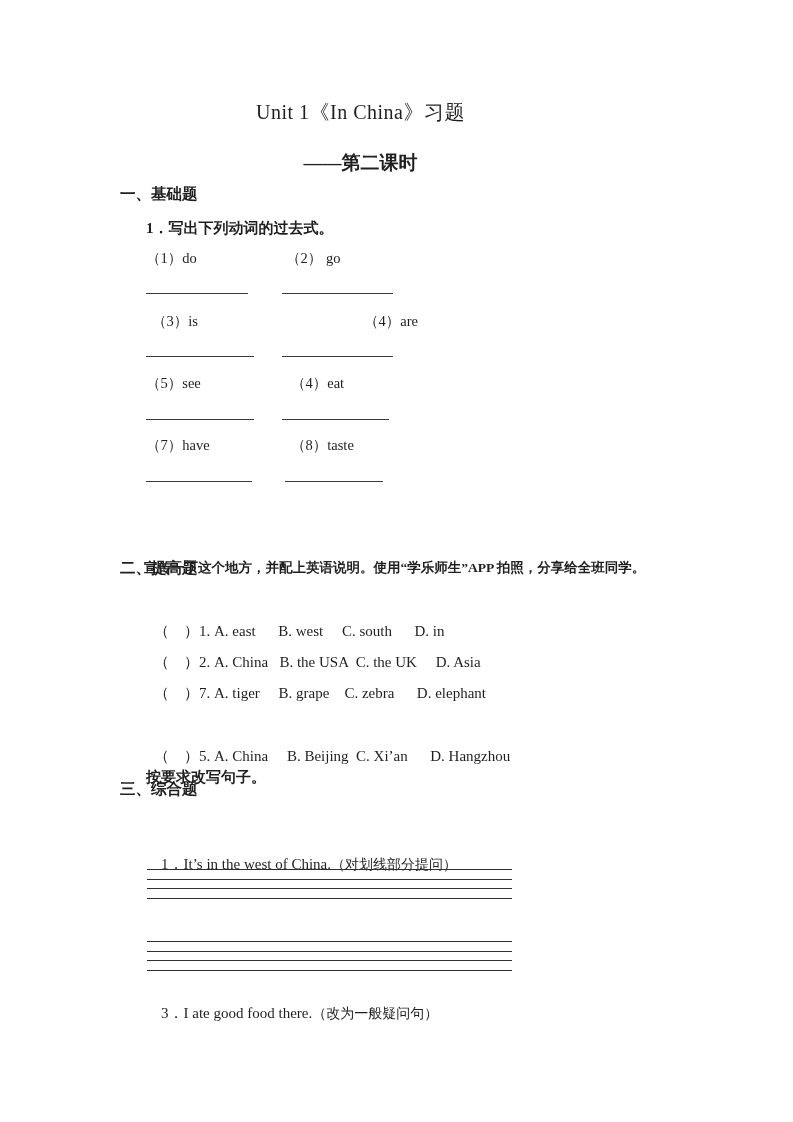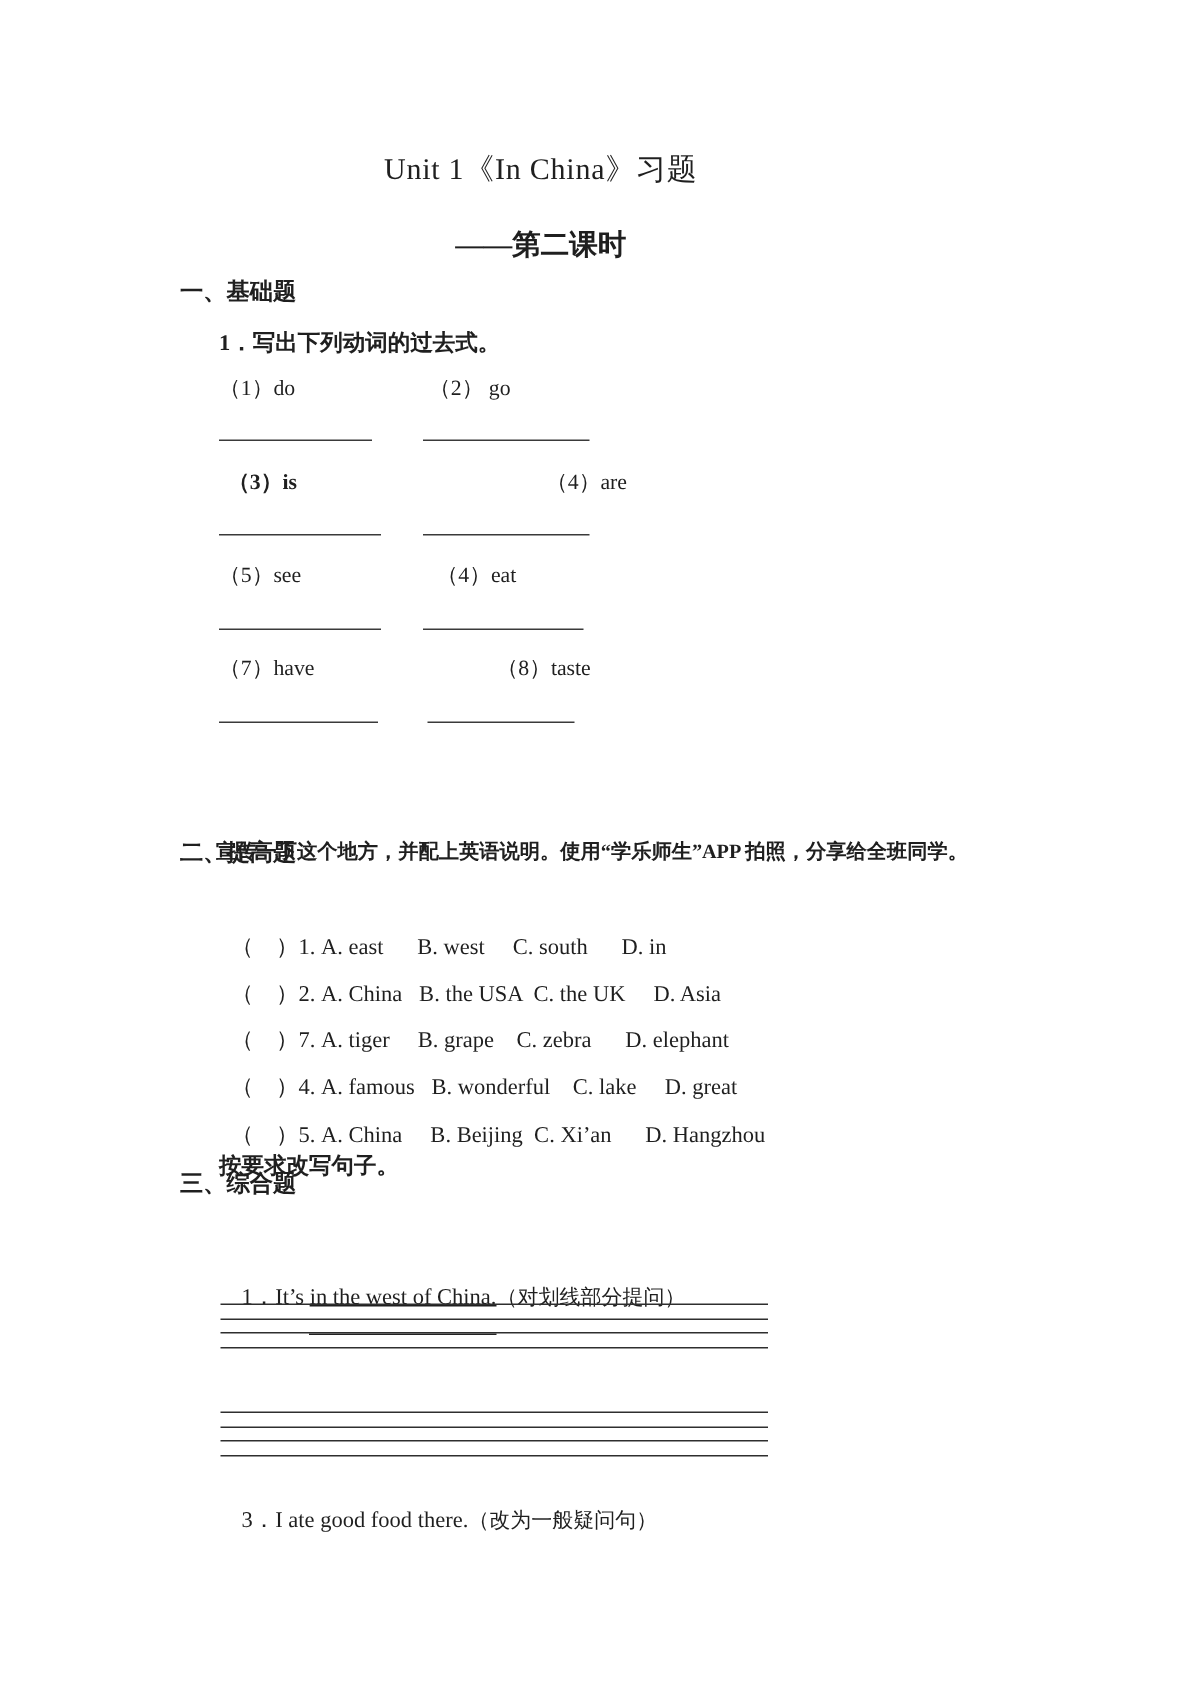--- a/index.html
+++ b/index.html
@@ -21,21 +21,21 @@
   .blank{
     position:absolute;height:0;
     border-top:1.6px solid #3a3a3a;
   }
   .para{
     left:144px;top:495px;width:520px;
     font-size:13.5px;font-weight:bold;line-height:29px;
   }
   .choice-row{font-size:15px;left:154px;}
   .sentence{font-size:15px;}
-  .ulseg{border-bottom:1.2px solid #222;padding-bottom:16px;text-decoration:underline;}
+  .ulseg{border-bottom:1.2px solid #222;padding-bottom:16px;}
   .cn-note{font-size:14px;}
   .lineblock{position:absolute;width:365px;}
   .ansline{height:0;border-top:1.8px solid #2e2e2e;margin-bottom:8.6px;}
 </style>
 </head>
 <body>
 
 <div class="page">
 
   <div class="abs centerbox title">Unit 1《In China》习题</div>
@@ -43,46 +43,45 @@
 
   <div class="abs cn-head" style="left:120px;top:184px;">一、基础题</div>
   <div class="abs cn-instr" style="left:146px;top:219px;">1．写出下列动词的过去式。</div>
 
   <div>
     <span class="abs verb-label" style="left:146px;top:249px;">（1）do</span>
     <span class="abs verb-label" style="left:286px;top:249px;">（2） go</span>
     <div class="blank" style="left:146px;top:293px;width:102px;"></div>
     <div class="blank" style="left:282px;top:293px;width:111px;"></div>
 
-    <span class="abs verb-label" style="left:152px;top:312px;font-weight:bold;">（3）is</span>
+    <span class="abs verb-label" style="left:152px;top:312px;">（3）is</span>
     <span class="abs verb-label" style="left:316px;top:312px;margin-left:48px;">（4）are</span>
     <div class="blank" style="left:146px;top:356px;width:108px;"></div>
     <div class="blank" style="left:282px;top:356px;width:111px;"></div>
 
     <span class="abs verb-label" style="left:146px;top:374px;">（5）see</span>
     <span class="abs verb-label" style="left:291px;top:374px;">（4）eat</span>
     <div class="blank" style="left:146px;top:419px;width:108px;"></div>
     <div class="blank" style="left:282px;top:419px;width:107px;"></div>
 
     <span class="abs verb-label" style="left:146px;top:436px;">（7）have</span>
-    <span class="abs verb-label" style="left:291px;top:436px;margin-left:40px;">（8）taste</span>
+    <span class="abs verb-label" style="left:291px;top:436px;">（8）taste</span>
     <div class="blank" style="left:146px;top:481px;width:106px;"></div>
     <div class="blank" style="left:285px;top:481px;width:98px;"></div>
   </div>
 
   <div class="abs para">
     <div>宣传一下这个地方，并配上英语说明。使用“学乐师生”APP 拍照，分享给全班同学。</div>
   </div>
 
   <div class="abs cn-head" style="left:120px;top:558px;">二、提高题</div>
 
   <div class="abs choice-row" style="top:622px;">（　）1. A. east      B. west     C. south      D. in</div>
   <div class="abs choice-row" style="top:653px;">（　）2. A. China   B. the USA  C. the UK     D. Asia</div>
   <div class="abs choice-row" style="top:684px;">（　）7. A. tiger     B. grape    C. zebra      D. elephant</div>
-  <div class="abs choice-row" style="top:715px;">（　）4. A. famous   B. wonderful    C. lake     D. great</div>
   <div class="abs choice-row" style="top:747px;">（　）5. A. China     B. Beijing  C. Xi’an      D. Hangzhou</div>
 
   <div class="abs cn-head" style="left:120px;top:779px;">三、综合题</div>
   <div class="abs cn-instr" style="left:146px;top:768px;">按要求改写句子。</div>
 
   <div class="abs sentence" style="left:146px;top:838px;">
     <span>1．It’s </span><span class="ulseg">in the west of China.</span><span class="cn-note">（对划线部分提问）</span>
   </div>
   <div class="lineblock" style="left:147px;top:869px;">
     <div class="ansline"></div>

